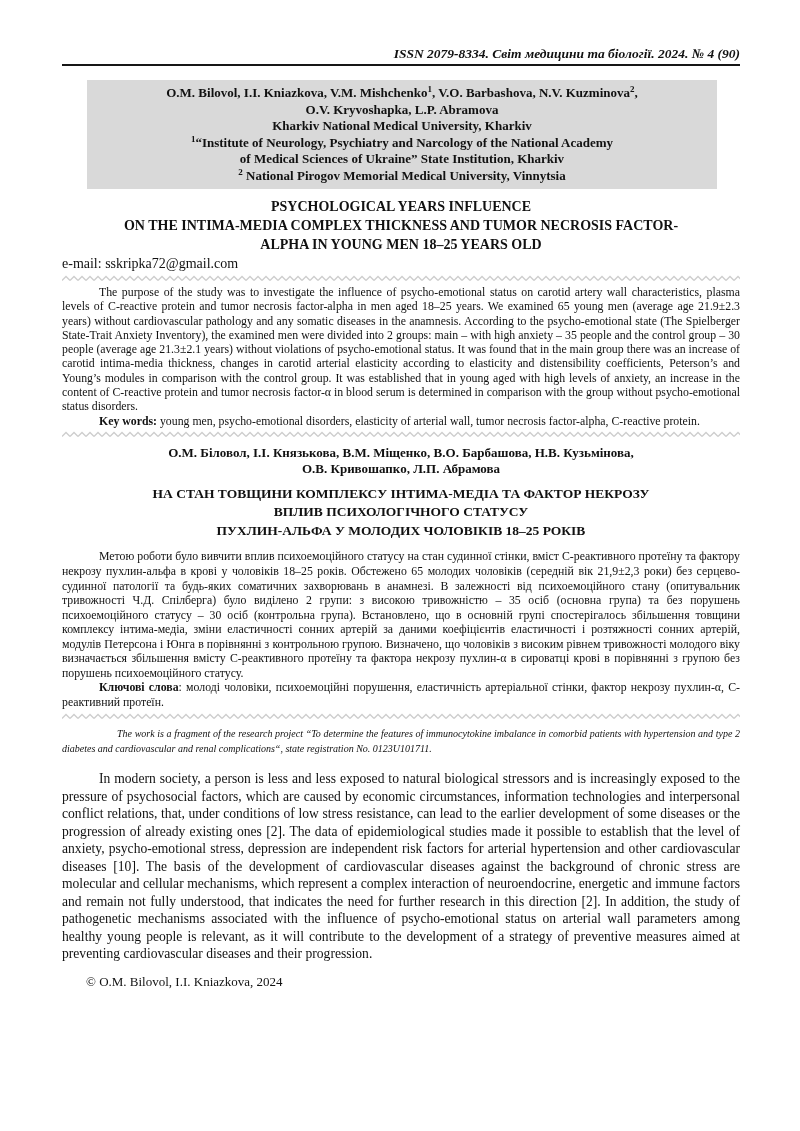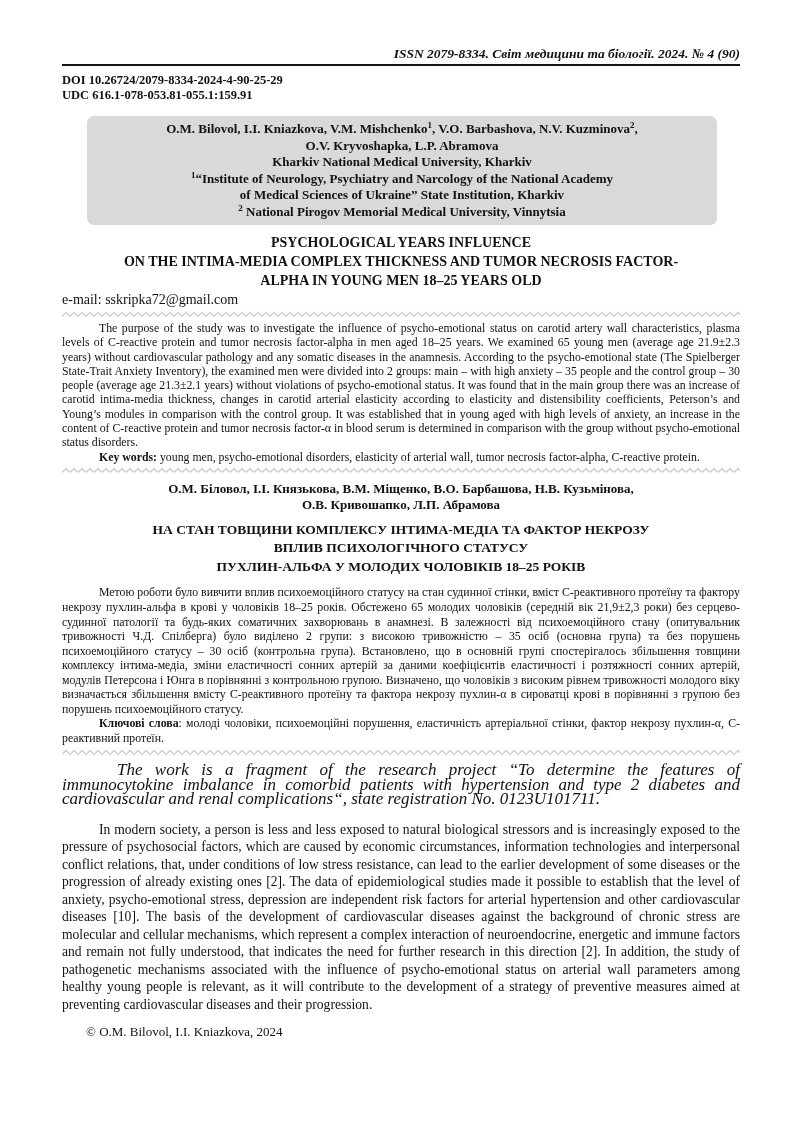--- a/index.html
+++ b/index.html
@@ -36,21 +36,20 @@
     line-height: 14.5px;
   }
   .authors-box {
     margin: 14px 23px 0 25px;
     background: #d9d9d9;
     text-align: center;
     font-weight: bold;
     font-size: 13px;
     line-height: 16.5px;
     padding: 5px 10px;
-    border-radius: 7px;
   }
   sup.affil-sup {
     font-size: 9px;
     line-height: 0;
     vertical-align: super;
   }
   .title-en {
     margin-top: 8px;
     text-align: center;
     font-weight: bold;
@@ -90,21 +89,21 @@
   .title-ua {
     margin-top: 7px;
     text-align: center;
     font-weight: bold;
     font-size: 13.5px;
     line-height: 18.5px;
   }
   .project-note {
     margin-top: 7px;
     font-style: italic;
-    font-size: 17px;
+    font-size: 10px;
     line-height: 14.5px;
     text-align: justify;
     text-indent: 55px;
   }
   .main-text {
     margin-top: 14px;
     font-size: 13.6px;
     line-height: 17.5px;
     text-align: justify;
     text-indent: 37px;
@@ -123,24 +122,20 @@
   }
 </style>
 </head>
 <body>
 
 <div class="page">
 
   <div class="issn-line">ISSN 2079-8334. Світ медицини та біології. 2024. № 4 (90)</div>
   <div class="header-rule"></div>
 
-  <div class="codes">
-    <div class="code-line">DOI 10.26724/2079-8334-2024-4-90-25-29</div>
-    <div class="code-line">UDC 616.1-078-053.81-055.1:159.91</div>
-  </div>
 
   <div class="authors-box">
     <div><span>O.M. Bilovol, I.I. Kniazkova, V.M. Mishchenko</span><sup class="affil-sup">1</sup><span>, V.O. Barbashova, N.V. Kuzminova</span><sup class="affil-sup">2</sup><span>,</span></div>
     <div>O.V. Kryvoshapka, L.P. Abramova</div>
     <div>Kharkiv National Medical University, Kharkiv</div>
     <div><sup class="affil-sup">1</sup><span>“Institute of Neurology, Psychiatry and Narcology of the National Academy</span></div>
     <div>of Medical Sciences of Ukraine” State Institution, Kharkiv</div>
     <div><sup class="affil-sup">2</sup><span> National Pirogov Memorial Medical University, Vinnytsia</span></div>
   </div>
 

